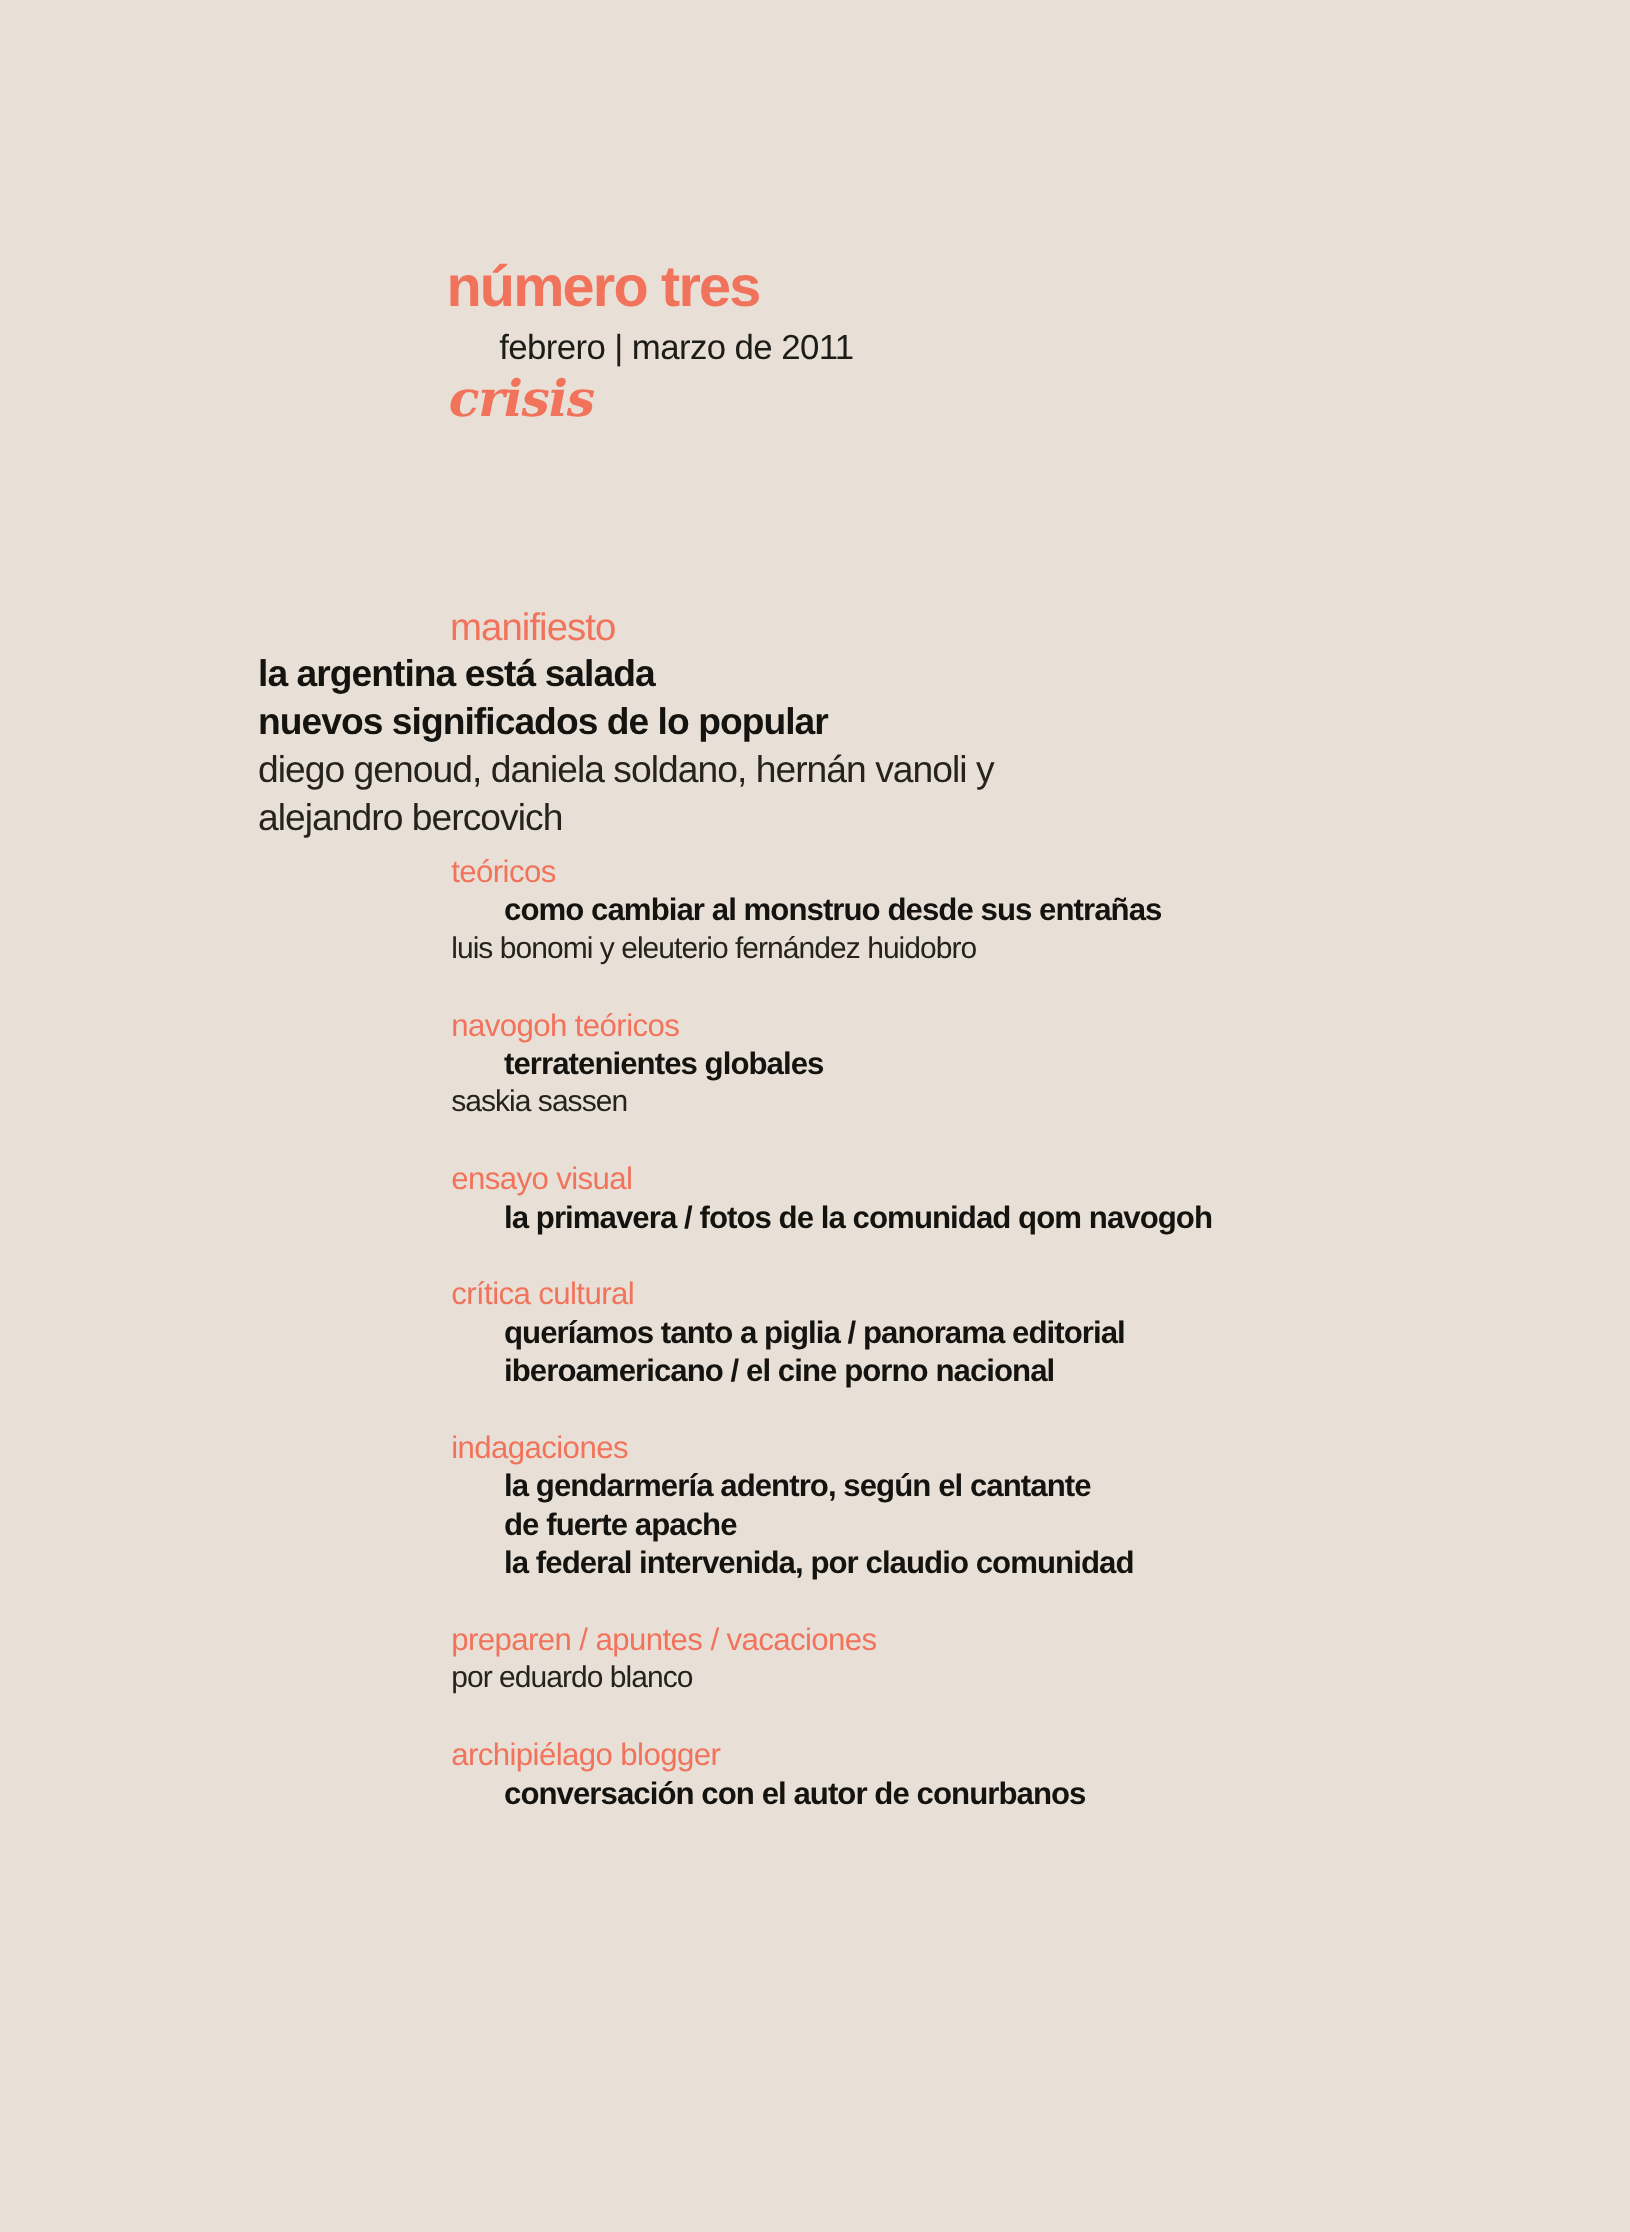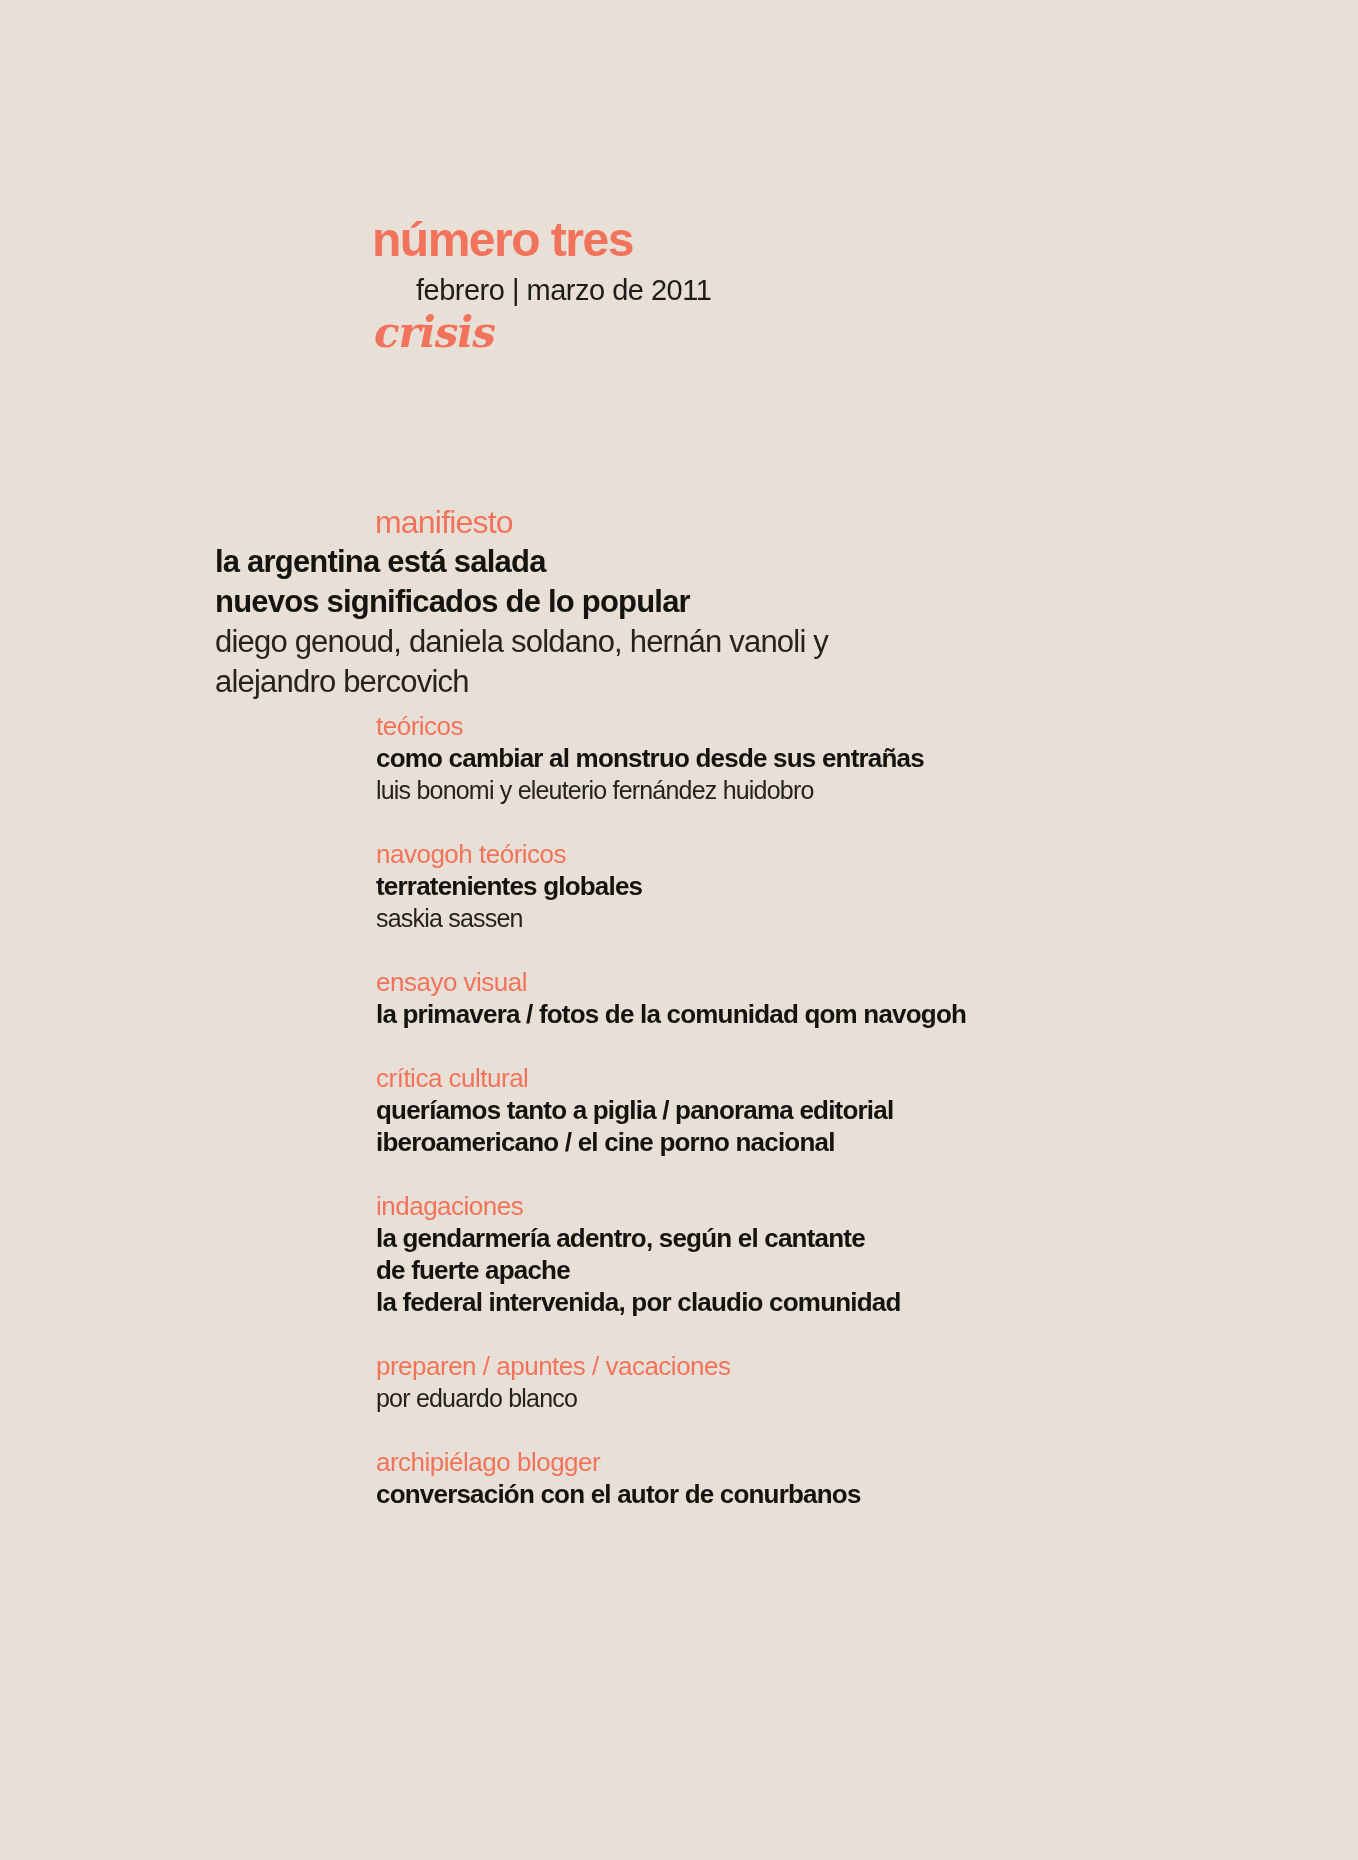--- a/index.html
+++ b/index.html
@@ -70,21 +70,21 @@
   .toc {
     position: absolute;
     left: 376px;
     top: 710px;
     line-height: 32px;
     font-size: 25px;
     letter-spacing: -0.8px;
   }
   .toc-section { margin-bottom: 32px; }
   .toc .section-heading { color: #f2735c; font-size: 26px; letter-spacing: -0.5px; }
-  .entry-title { font-weight: bold; color: #15130f; font-size: 26px; }
+  .entry-title { font-weight: bold; color: #15130f; font-size: 26px; margin-left: 44px; }
   .entry-byline { font-weight: normal; color: #26231e; }
 </style>
 </head>
 <body>
 
 <div class="page">
 
   <div class="issue-title">número tres</div>
   <div class="issue-date">febrero | marzo de 2011</div>
   <div class="magazine-name">crisis</div>

